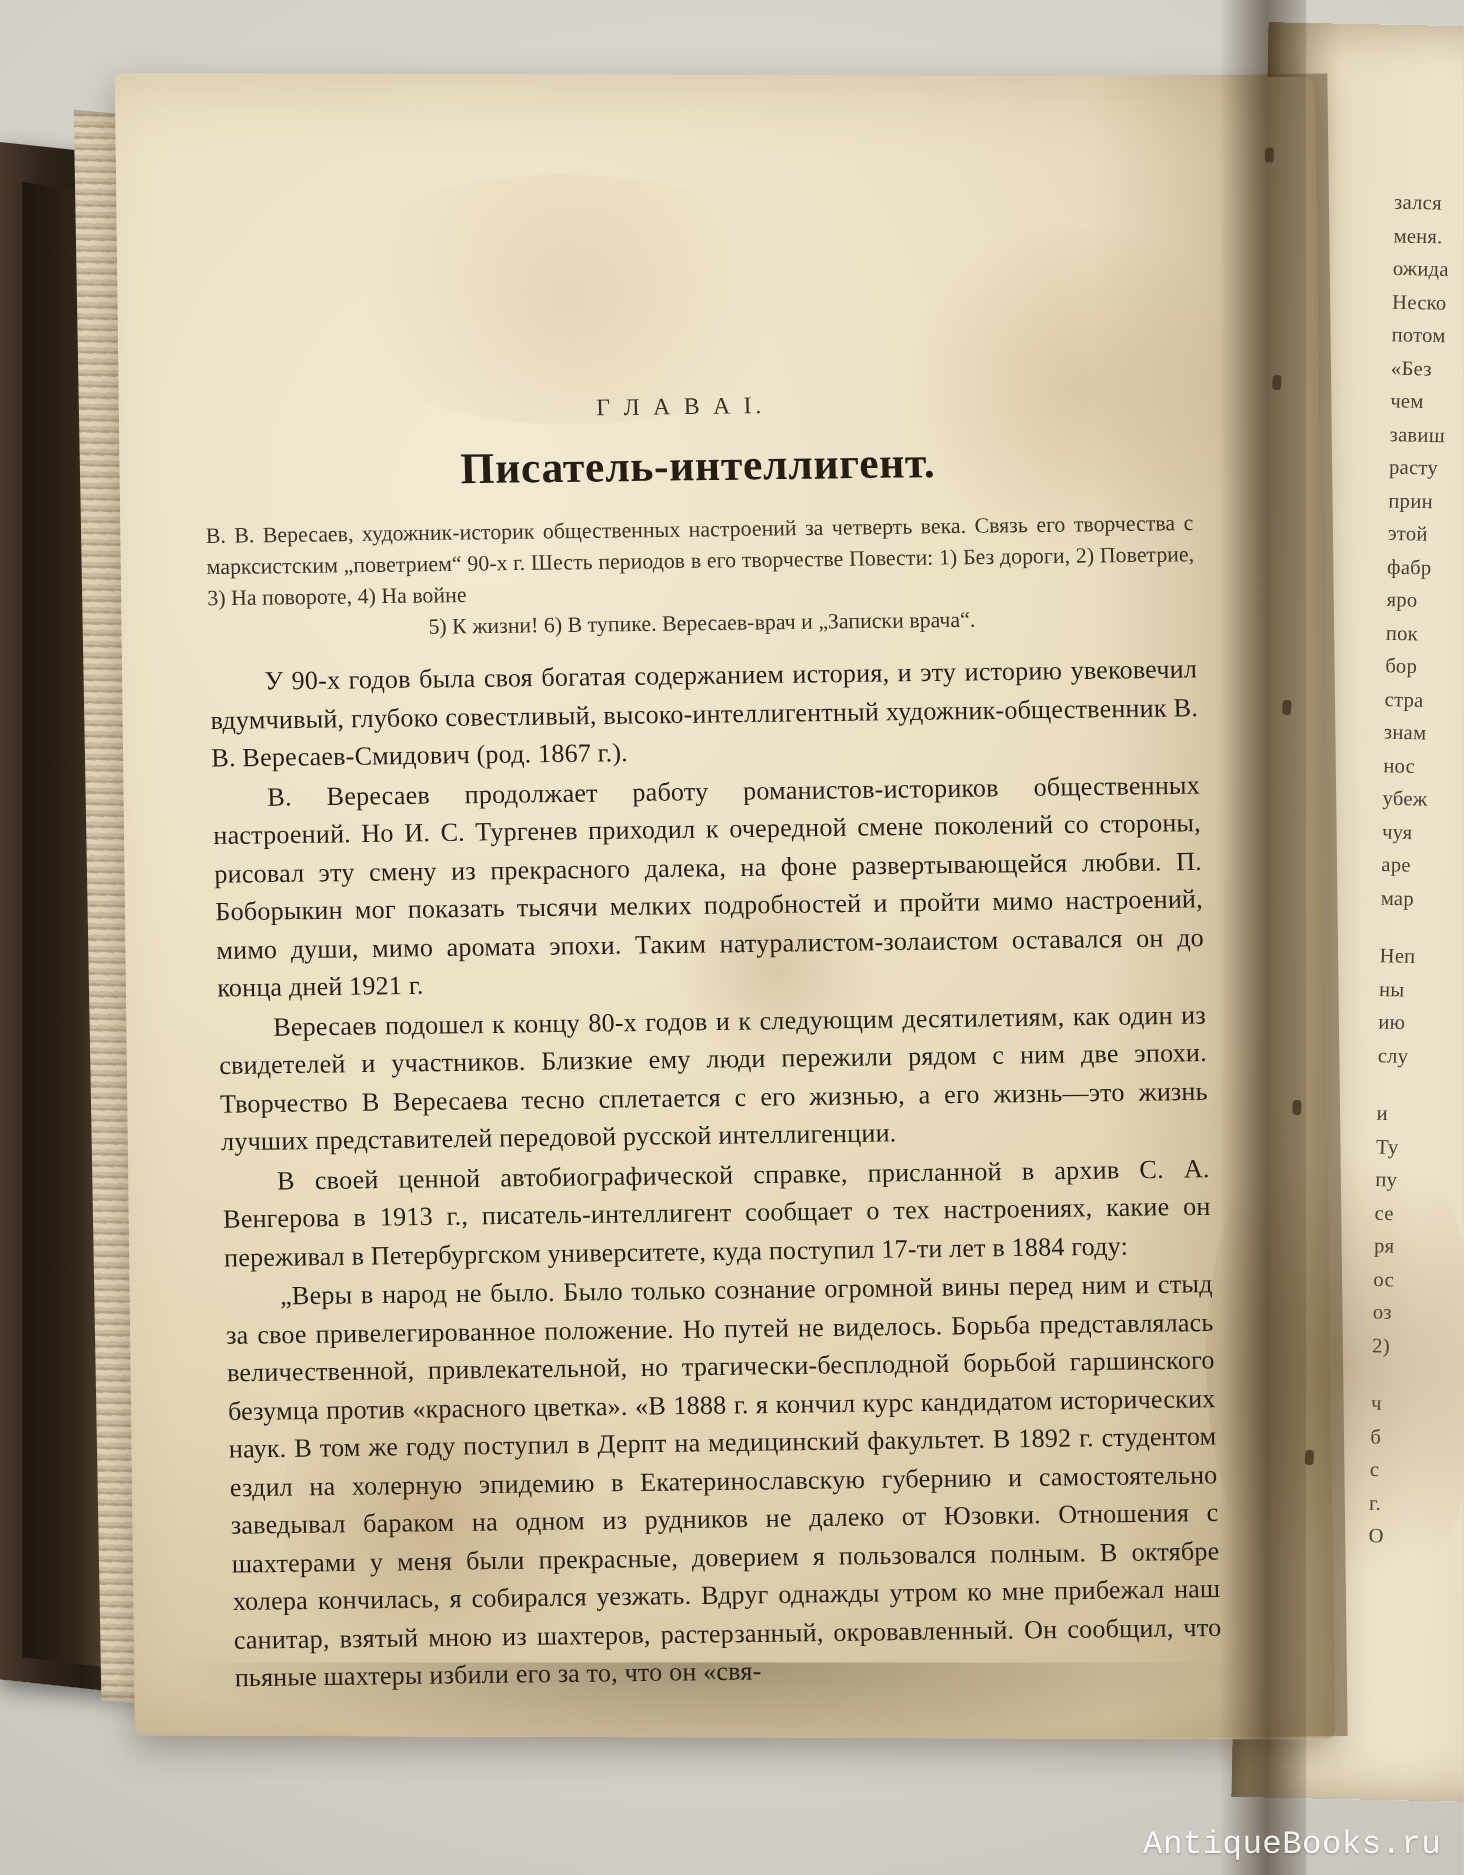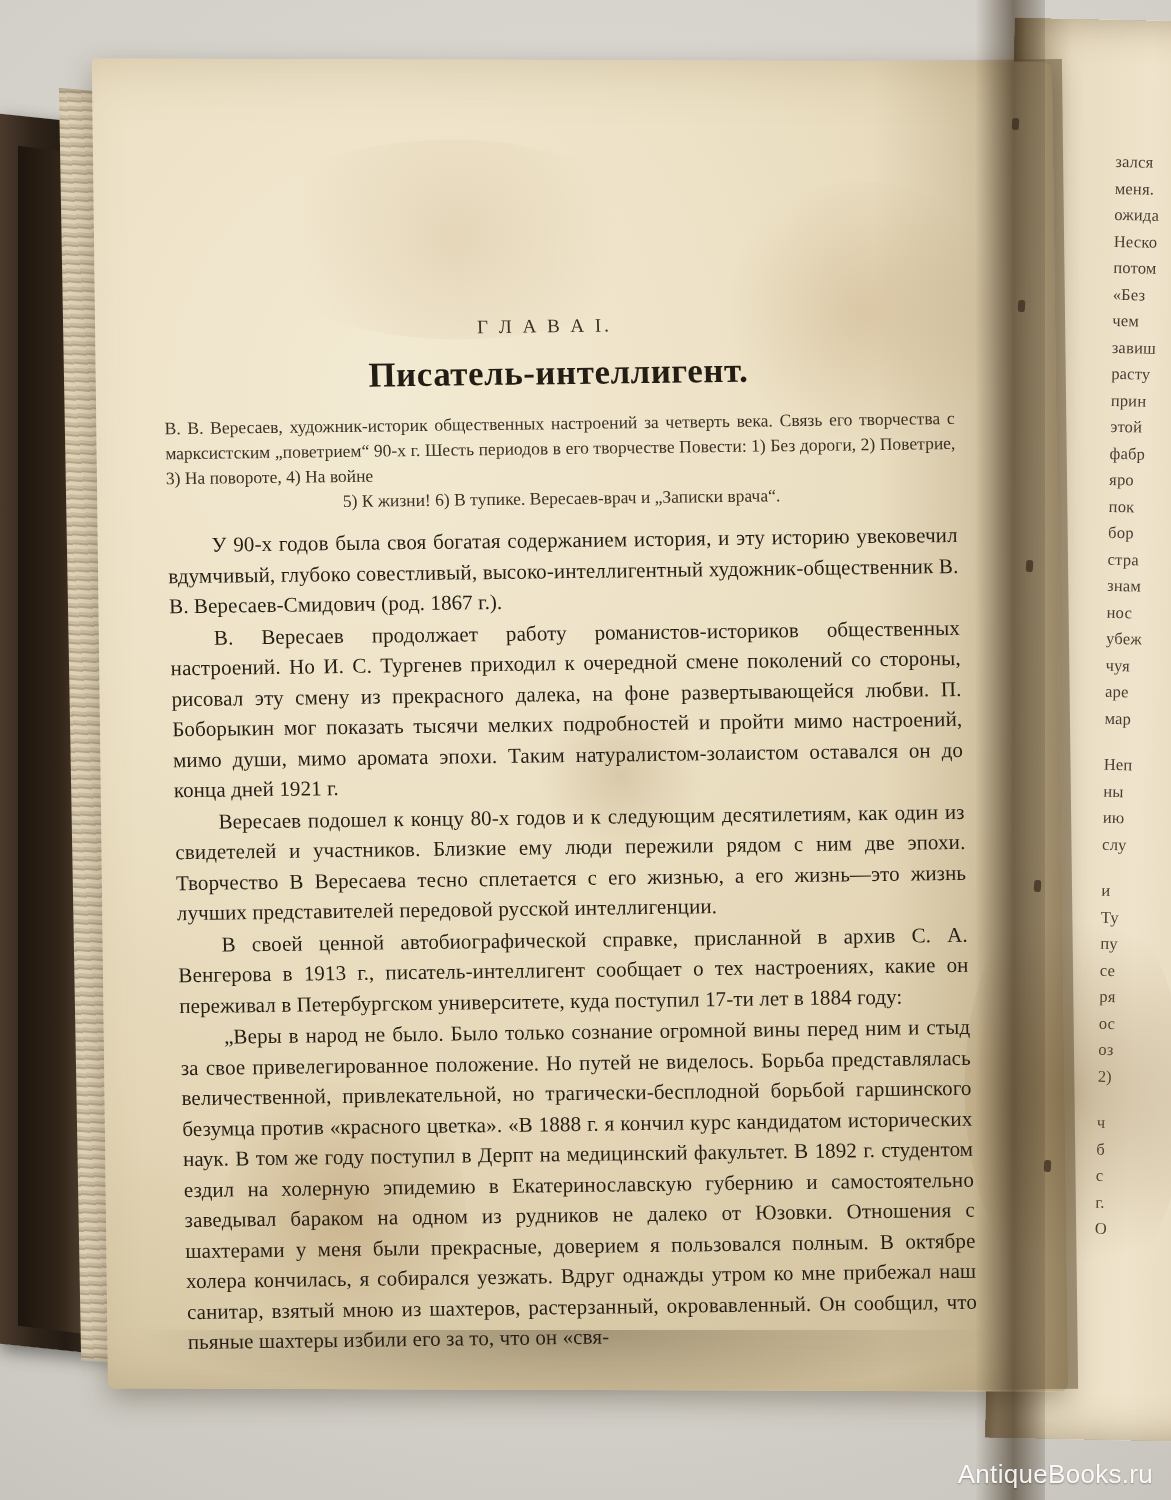--- a/index.html
+++ b/index.html
@@ -197,21 +197,21 @@
   }
 
   
   .text-block > * { transform-origin: left center; }
 
   
   .watermark {
     position: absolute;
     right: 18px;
     bottom: 10px;
-    font-family: Liberation Sans, sans-serif;
+    font-family: Liberation Mono, monospace;
     font-size: 26px;
     color: #ffffff;
     opacity: .9;
     letter-spacing: .3px;
     text-shadow: 0 1px 2px rgba(0,0,0,.35);
   }
 
   
   .curl {
     position: absolute;

